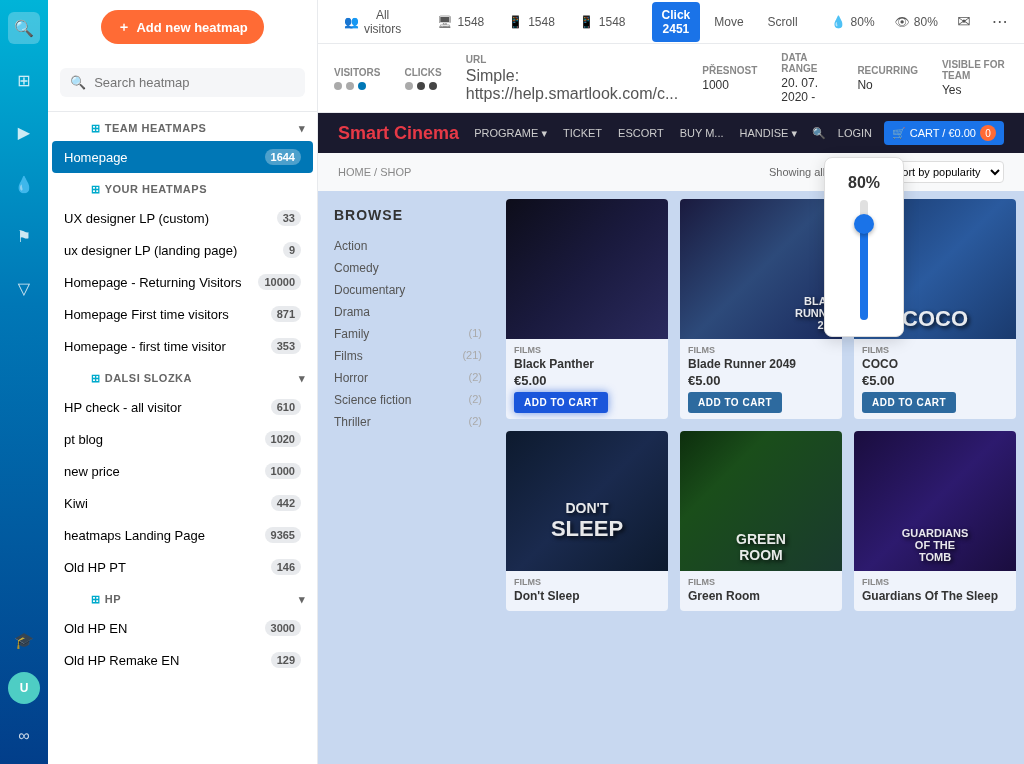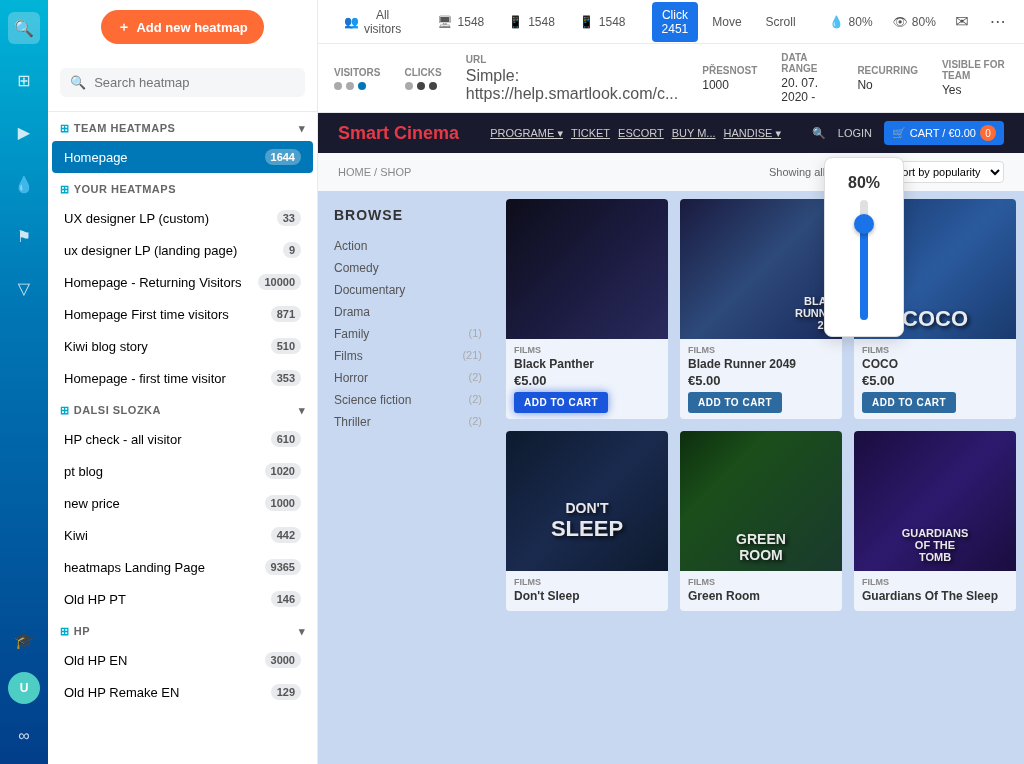--- a/index.html
+++ b/index.html
@@ -52,21 +52,21 @@
     .add-btn {
       display: flex; align-items: center; gap: 6px;
       background: #ff6b35; color: white; border: none;
       border-radius: 20px; padding: 8px 16px; font-size: 13px; font-weight: 600;
       cursor: pointer; white-space: nowrap;
     }
 
     .section-header {
       display: flex; align-items: center; justify-content: space-between;
       padding: 10px 12px 6px;
-      font-size: 11px; font-weight: 700; color: #666; text-transform: uppercase; letter-spacing: 0.5px;
+      font-size: 11px; font-weight: 700; color: #666; text-transform: uppercase; letter-spacing: 0.5px; margin-left: 31px;
     }
     .section-header .icon { color: #00aacc; margin-right: 4px; }
 
     .sidebar-item {
       display: flex; align-items: center; justify-content: space-between;
       padding: 8px 12px; cursor: pointer; border-radius: 4px; margin: 0 4px;
     }
     .sidebar-item.active { background: #0077b6; color: white; border-radius: 4px; }
     .sidebar-item.active .badge { background: rgba(255,255,255,0.3); color: white; }
     .sidebar-item .label { font-size: 13px; }
@@ -92,21 +92,21 @@
       padding: 0 16px;
       height: 44px;
       gap: 4px;
       flex-shrink: 0;
     }
     .tab-btn {
       display: flex; align-items: center; gap: 5px;
       padding: 6px 10px; border-radius: 4px; border: none;
       background: transparent; font-size: 12px; cursor: pointer; color: #555;
     }
-    .tab-btn.active { background: #1a73e8; color: white; font-weight: 400; }
+    .tab-btn.active { background: #1a73e8; color: white; font-weight: 700; }
     .topbar-sep { width: 1px; height: 20px; background: #e8eaed; margin: 0 4px; }
     .topbar-right { margin-left: auto; display: flex; align-items: center; gap: 8px; }
     .pct-btn { display: flex; align-items: center; gap: 4px; padding: 4px 8px; border-radius: 4px; border: none; background: transparent; font-size: 12px; cursor: pointer; color: #555; }
     .dots-btn { width: 28px; height: 28px; display: flex; align-items: center; justify-content: center; border-radius: 4px; border: none; background: transparent; cursor: pointer; font-size: 16px; color: #555; }
 
     
     .infobar {
       background: #fff;
       border-bottom: 1px solid #e8eaed;
       display: flex;
@@ -176,21 +176,21 @@
       background: #1a1a2e;
       padding: 8px 20px;
       display: flex;
       align-items: center;
       justify-content: space-between;
       position: relative;
       z-index: 5;
     }
     .cinema-logo { font-size: 18px; font-weight: 700; color: white; }
     .cinema-logo span { color: #e63946; }
-    .cinema-nav-links { display: flex; gap: 8px; font-size: 11px; color: #ccc; text-decoration: underline; }
+    .cinema-nav-links { display: flex; gap: 16px; font-size: 11px; color: #ccc; }
     .cinema-nav-right { display: flex; gap: 12px; align-items: center; font-size: 11px; color: #ccc; }
     .cart-btn { background: #1a73e8; color: white; padding: 4px 8px; border-radius: 4px; font-size: 11px; display: flex; align-items: center; gap: 4px; }
     .cart-badge { background: #ff6b35; color: white; border-radius: 50%; width: 16px; height: 16px; display: flex; align-items: center; justify-content: center; font-size: 10px; }
 
     .cinema-breadcrumb {
       background: #f8f9fa;
       padding: 8px 20px;
       font-size: 11px;
       color: #888;
       display: flex;
@@ -347,24 +347,20 @@
       <span class="label">ux designer LP (landing page)</span>
       <span class="badge">9</span>
     </div>
     <div class="sidebar-item">
       <span class="label">Homepage - Returning Visitors</span>
       <span class="badge">10000</span>
     </div>
     <div class="sidebar-item">
       <span class="label">Homepage First time visitors</span>
       <span class="badge">871</span>
-    </div>
-    <div class="sidebar-item">
-      <span class="label">Kiwi blog story</span>
-      <span class="badge">510</span>
     </div>
     <div class="sidebar-item">
       <span class="label">Homepage - first time visitor</span>
       <span class="badge">353</span>
     </div>
 
     <div class="section-header">
       <span><span class="icon">⊞</span><span>DALSI SLOZKA</span></span>
       <span>▾</span>
     </div>

